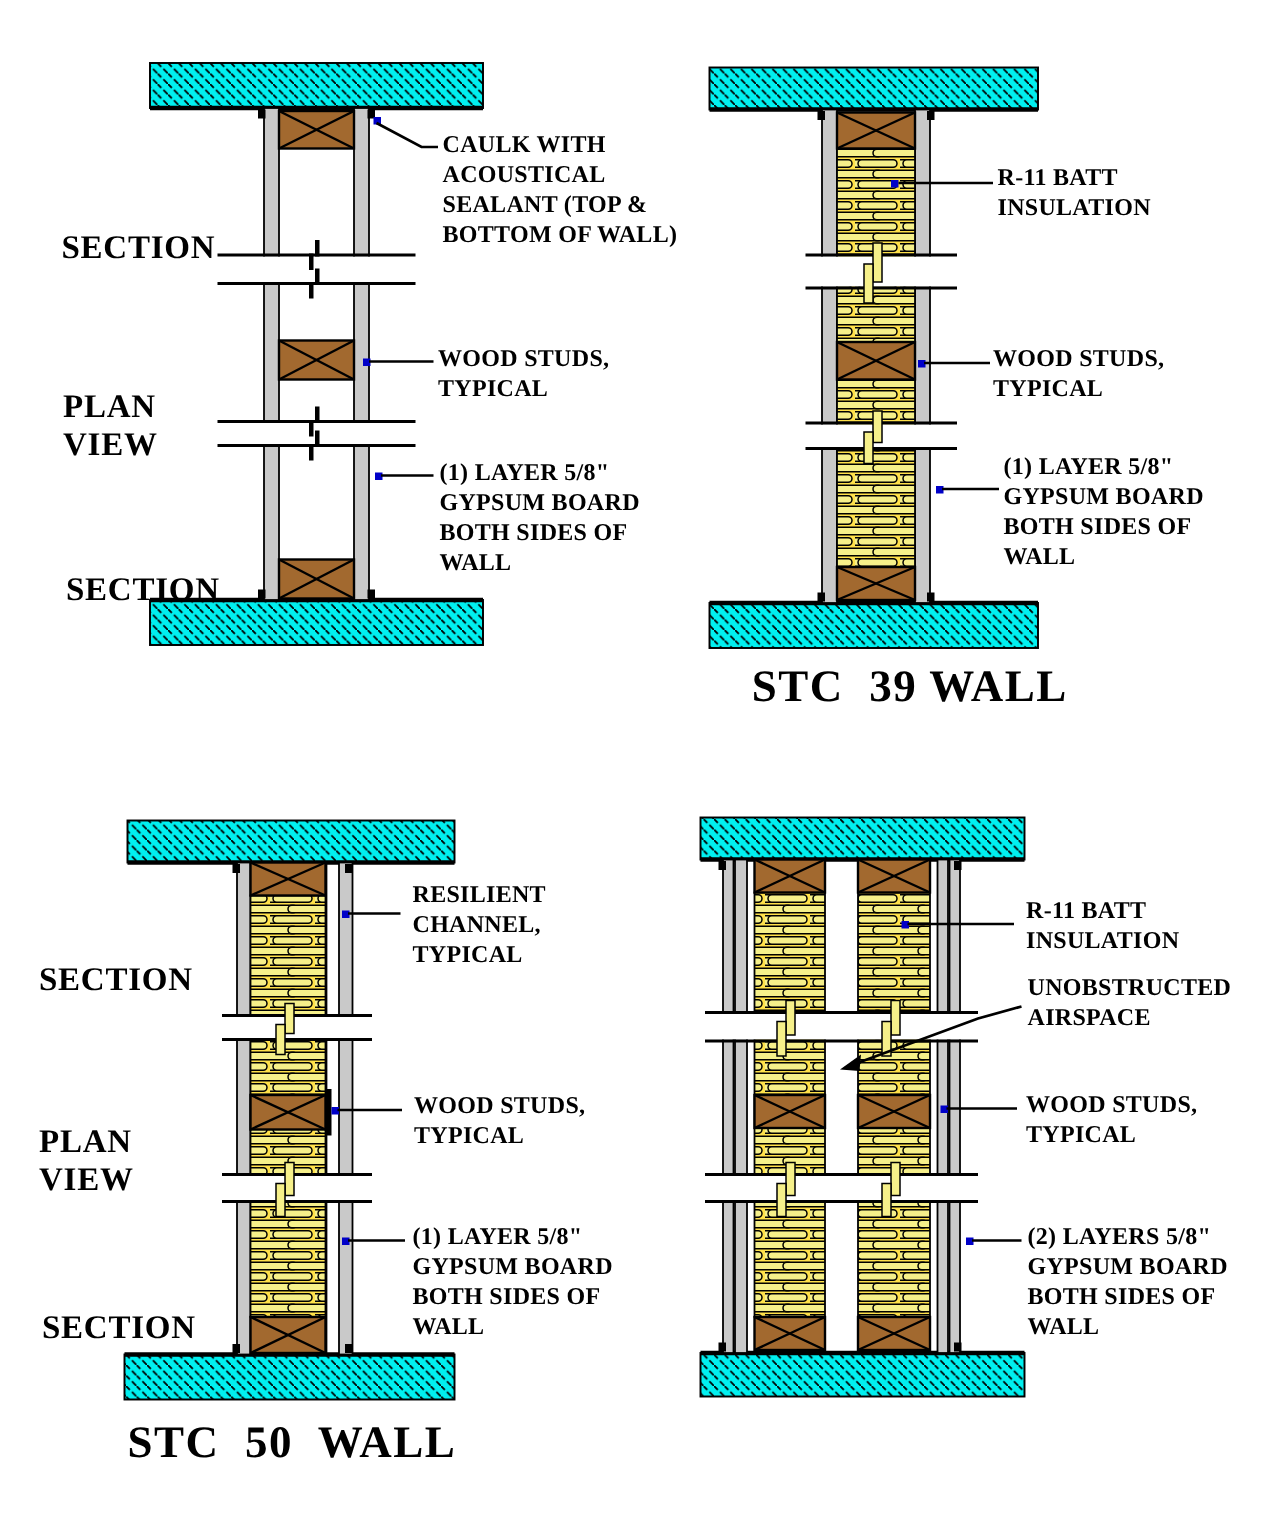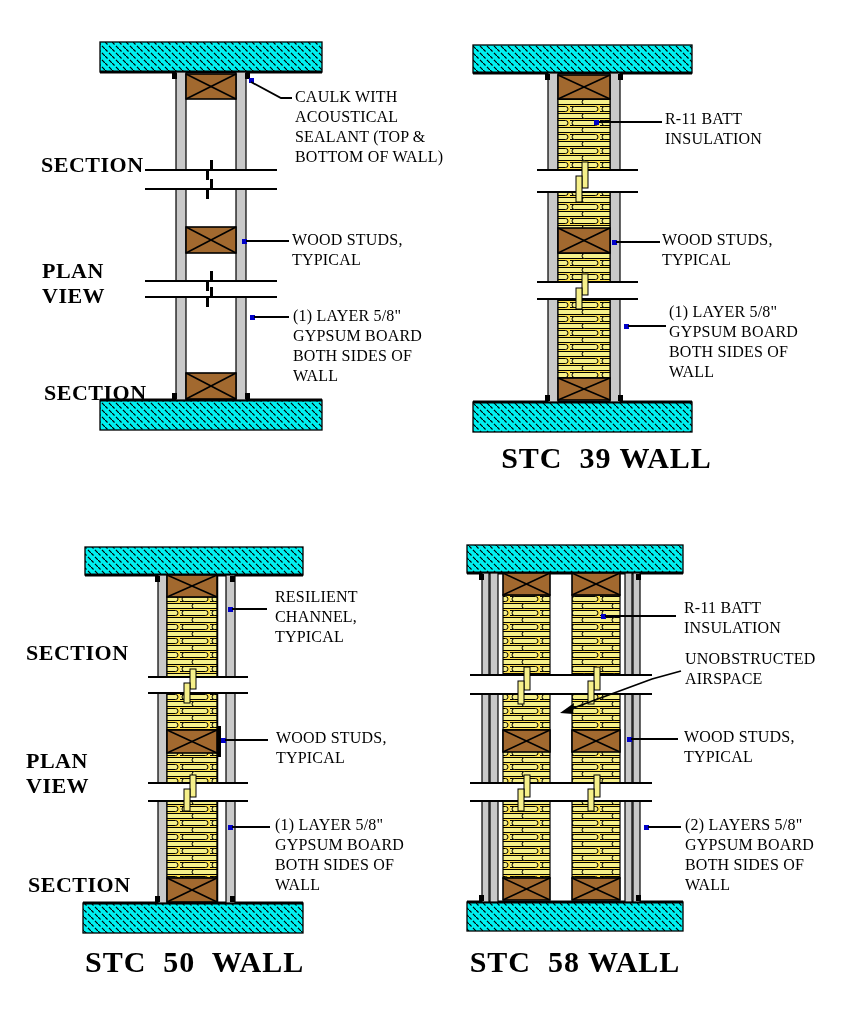--- a/index.html
+++ b/index.html
@@ -13,21 +13,21 @@
   .stud line{stroke:#000;stroke-width:1.6;}
   .ins{fill:url(#batt);stroke:#000;stroke-width:1.2;}
   .wh{fill:#fff;stroke:none;}
   .brk{stroke:#000;stroke-width:2;}
   .lead{stroke:#000;stroke-width:1.8;fill:none;}
   .dot{fill:#0000C8;}
   .tab{fill:#F6F08A;stroke:#000;stroke-width:1;}
   .zig{fill:#000;}
   .nub{fill:#000;}
   .chan{stroke:#000;stroke-width:1.5;}
-  .note{position:absolute;font-weight:normal;font-size:16px;line-height:20px;
+  .note{position:absolute;font-weight:bold;font-size:16px;line-height:20px;
         letter-spacing:0.2px;white-space:pre-line;}
   .side{position:absolute;font-weight:bold;font-size:22px;line-height:25px;
         letter-spacing:0.5px;white-space:pre-line;margin-top:36px;}
   .title{position:absolute;font-weight:bold;font-size:30px;letter-spacing:1px;
          text-align:center;white-space:pre;}
 </style>
 </head>
 <body>
 
 <div id="canvas">
@@ -310,15 +310,14 @@
 <div class="note" style="left:684px;top:598px;width:130px;">R-11 BATT
 INSULATION</div>
 <div class="note" style="left:685px;top:649px;width:150px;">UNOBSTRUCTED
 AIRSPACE</div>
 <div class="note" style="left:684px;top:727px;width:140px;">WOOD STUDS,
 TYPICAL</div>
 <div class="note" style="left:685px;top:815px;width:155px;">(2) LAYERS 5/8"
 GYPSUM BOARD
 BOTH SIDES OF
 WALL</div>
-<div class="title" style="left:467px;top:945px;width:216px;">STC  58 WALL</div>
 
 </div>
 
 </body></html>

